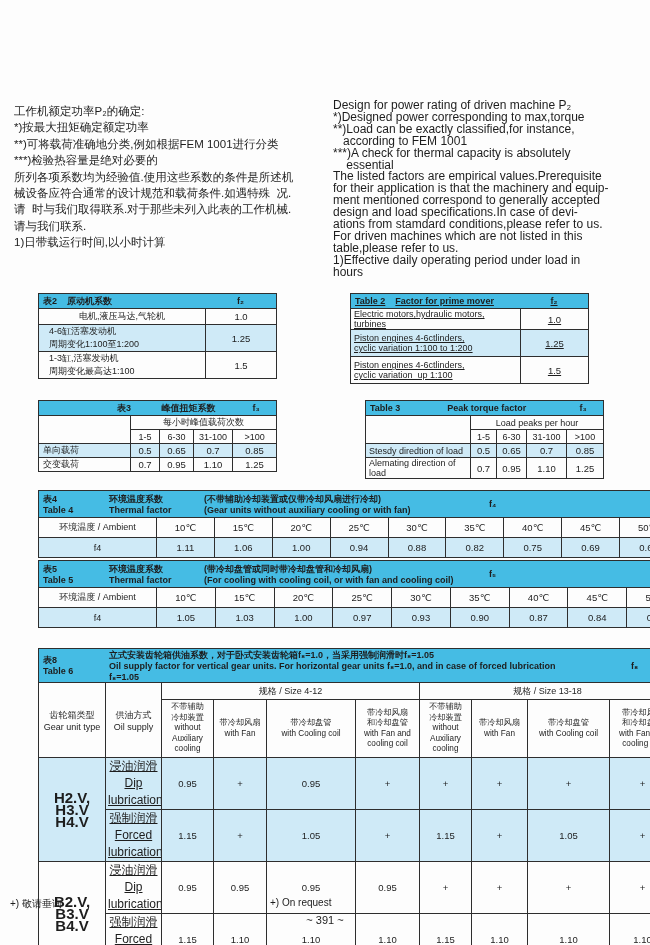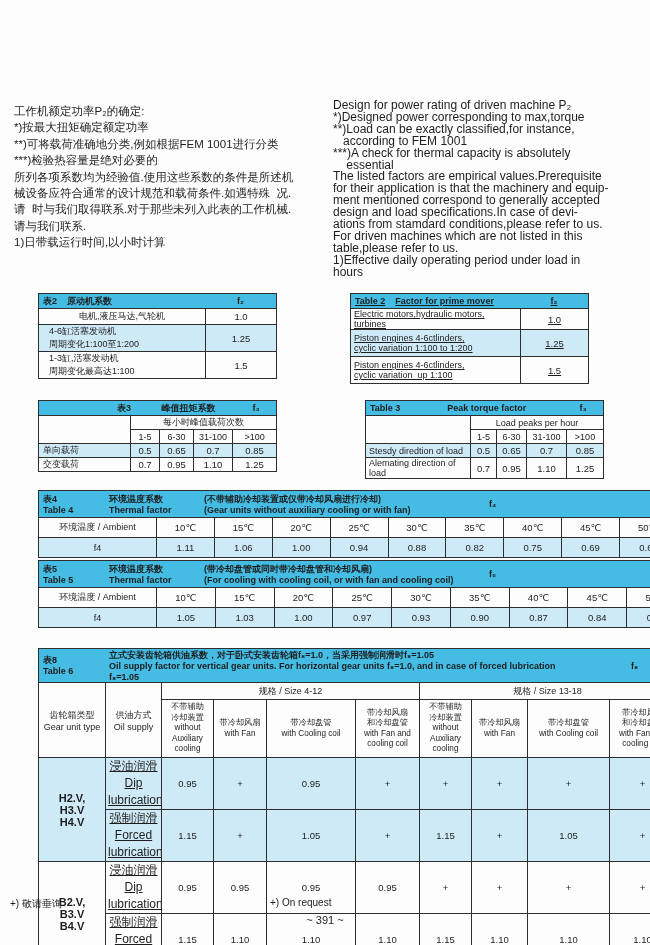--- a/index.html
+++ b/index.html
@@ -20,21 +20,21 @@
   .bandflex .tag{padding-left:4px;font-weight:bold;}
   .bandflex .ttl{flex:1;text-align:left;padding-left:10px;font-weight:bold;}
   .leftcell{text-align:left !important;padding-left:10px !important;}
   .num{font-size:9.5px;}
 
   .bandrel{position:relative;height:100%;text-align:left;}
   .bandrel span{position:absolute;top:50%;transform:translateY(-50%);line-height:10.5px;}
   .t8band span{line-height:11px;}
   .hsub{font-size:8.2px;line-height:10.5px;}
   .oilcell{font-size:12px;line-height:17px;text-decoration:underline;}
-  .gearcell{font-weight:bold;font-size:11px;line-height:12px;}
+  .gearcell{font-weight:bold;font-size:15px;line-height:12px;}
 
   .footnote{position:absolute;top:897px;font-size:10px;}
   .pagenum{position:absolute;top:914px;left:0;width:100%;text-align:center;font-size:11px;}
 </style>
 </head>
 <body>
 
 <div class="page">
 
 

